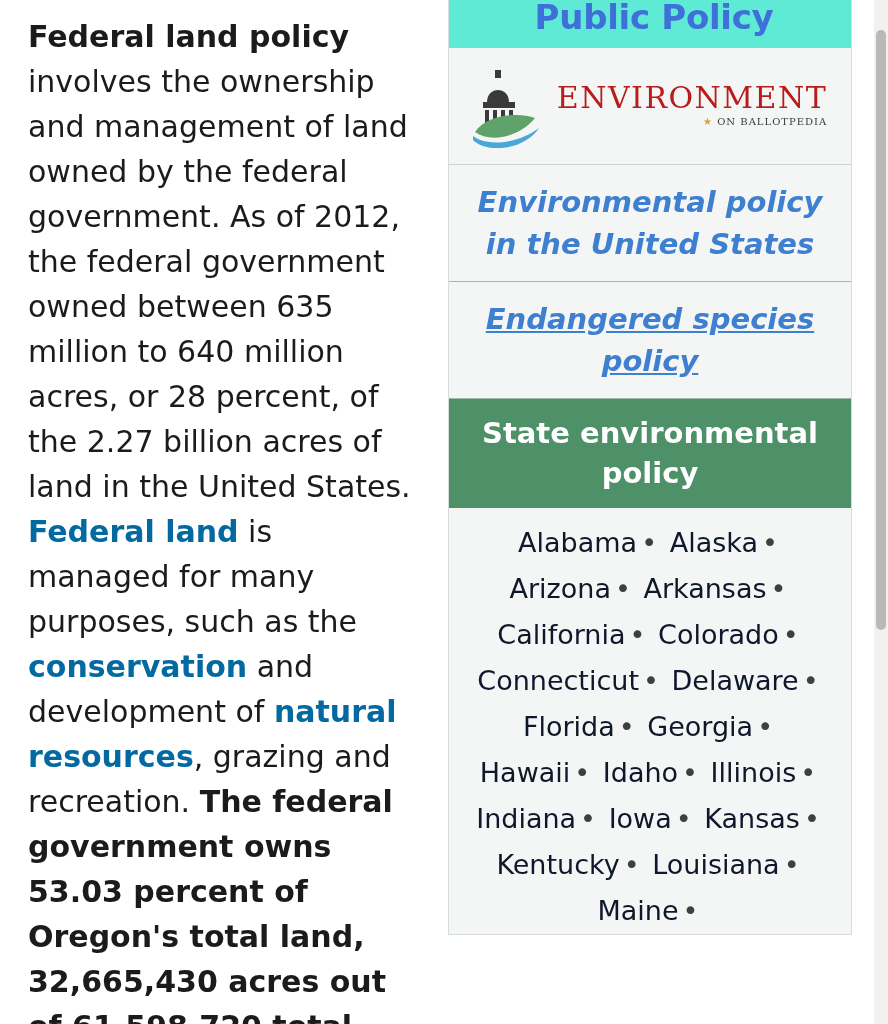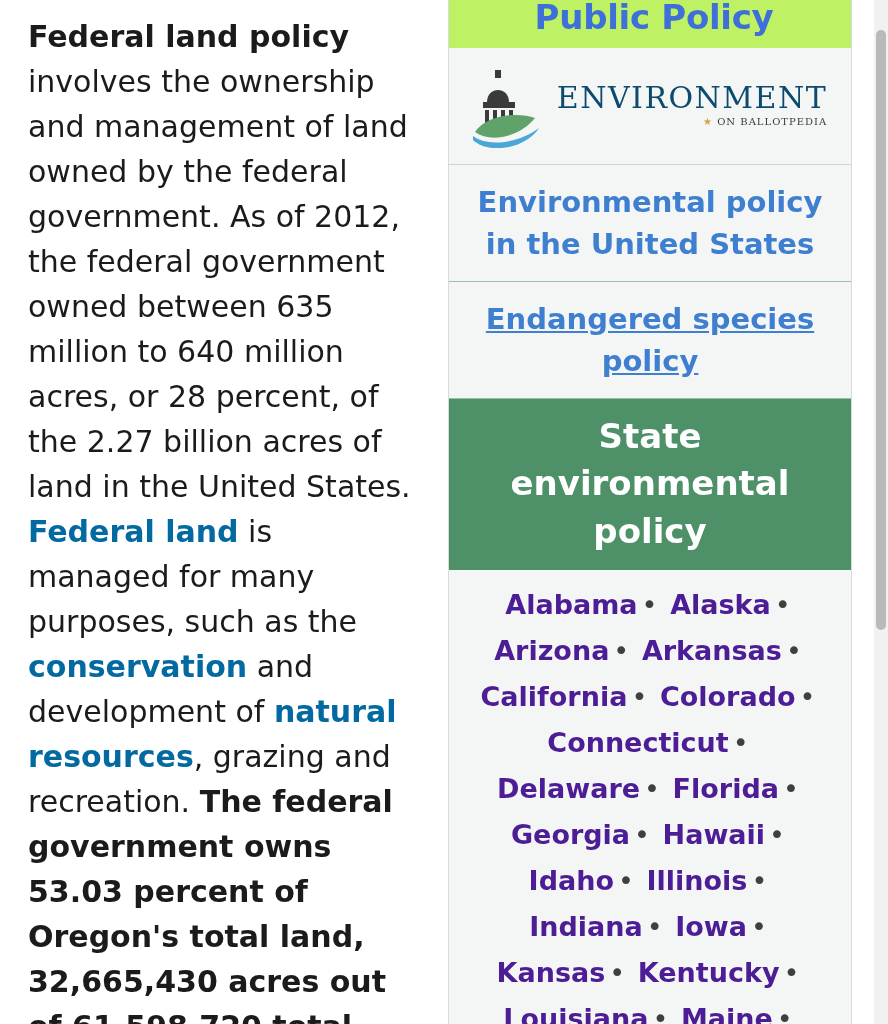--- a/index.html
+++ b/index.html
@@ -49,21 +49,21 @@
   .sidebar {
     width: 404px;
     margin-left: 8px;
     box-sizing: border-box;
     background: #f4f6f6;
     border: 1px solid #d6dbdb;
     border-top: none;
     position: relative;
   }
   .sb-header {
-    background: #bef264;
+    background: #5eead4;
     color: #3f6fd8;
     text-align: center;
     font-size: 34px;
     font-weight: bold;
     line-height: 1.05;
     padding: 0 0 12px 8px;
     letter-spacing: -0.3px;
   }
   .sb-logo {
     padding: 14px 10px 16px 10px;
@@ -82,21 +82,21 @@
   .logo-text {
     display: flex;
     flex-direction: column;
     align-items: flex-start;
     line-height: 1;
   }
   .logo-env {
     font-family: "DejaVu Serif", "Liberation Serif", serif;
     font-size: 30px;
     letter-spacing: 1.5px;
-    color: #0c4a6e;
+    color: #b91c1c;
   }
   .logo-pol {
     font-family: "DejaVu Serif", "Liberation Serif", serif;
     font-size: 44px;
     letter-spacing: 1px;
     color: #1f1f1f;
     margin-top: 2px;
   }
   .logo-sub {
     font-family: "DejaVu Serif", "Liberation Serif", serif;
@@ -115,44 +115,44 @@
     padding: 16px 18px;
     text-align: center;
     font-size: 29px;
     font-weight: bold;
     line-height: 1.45;
     color: #3f7fd0;
   }
   .sb-row a {
     color: #3f7fd0;
     text-decoration: none;
+    font-style: italic;
   }
   .sb-row.underlined a {
     text-decoration: underline;
   }
   .sb-section-title {
     background: #4e9068;
     color: #ffffff;
     text-align: center;
-    font-size: 34px;
+    font-size: 29px;
     font-weight: bold;
     line-height: 1.4;
     padding: 14px 14px;
   }
   .sb-states {
     padding: 12px 14px 0 14px;
     text-align: center;
     font-size: 27px;
     line-height: 46px;
     color: #3f7fd0;
   }
   .sb-states a {
-    color: #4c1d95;
+    color: #0f172a;
     text-decoration: none;
-    font-weight: bold;
   }
   .sep {
     color: #3f3f3f;
     padding: 0 4px;
   }
 
   
   .scrollbar-track {
     position: absolute;
     top: 0;

